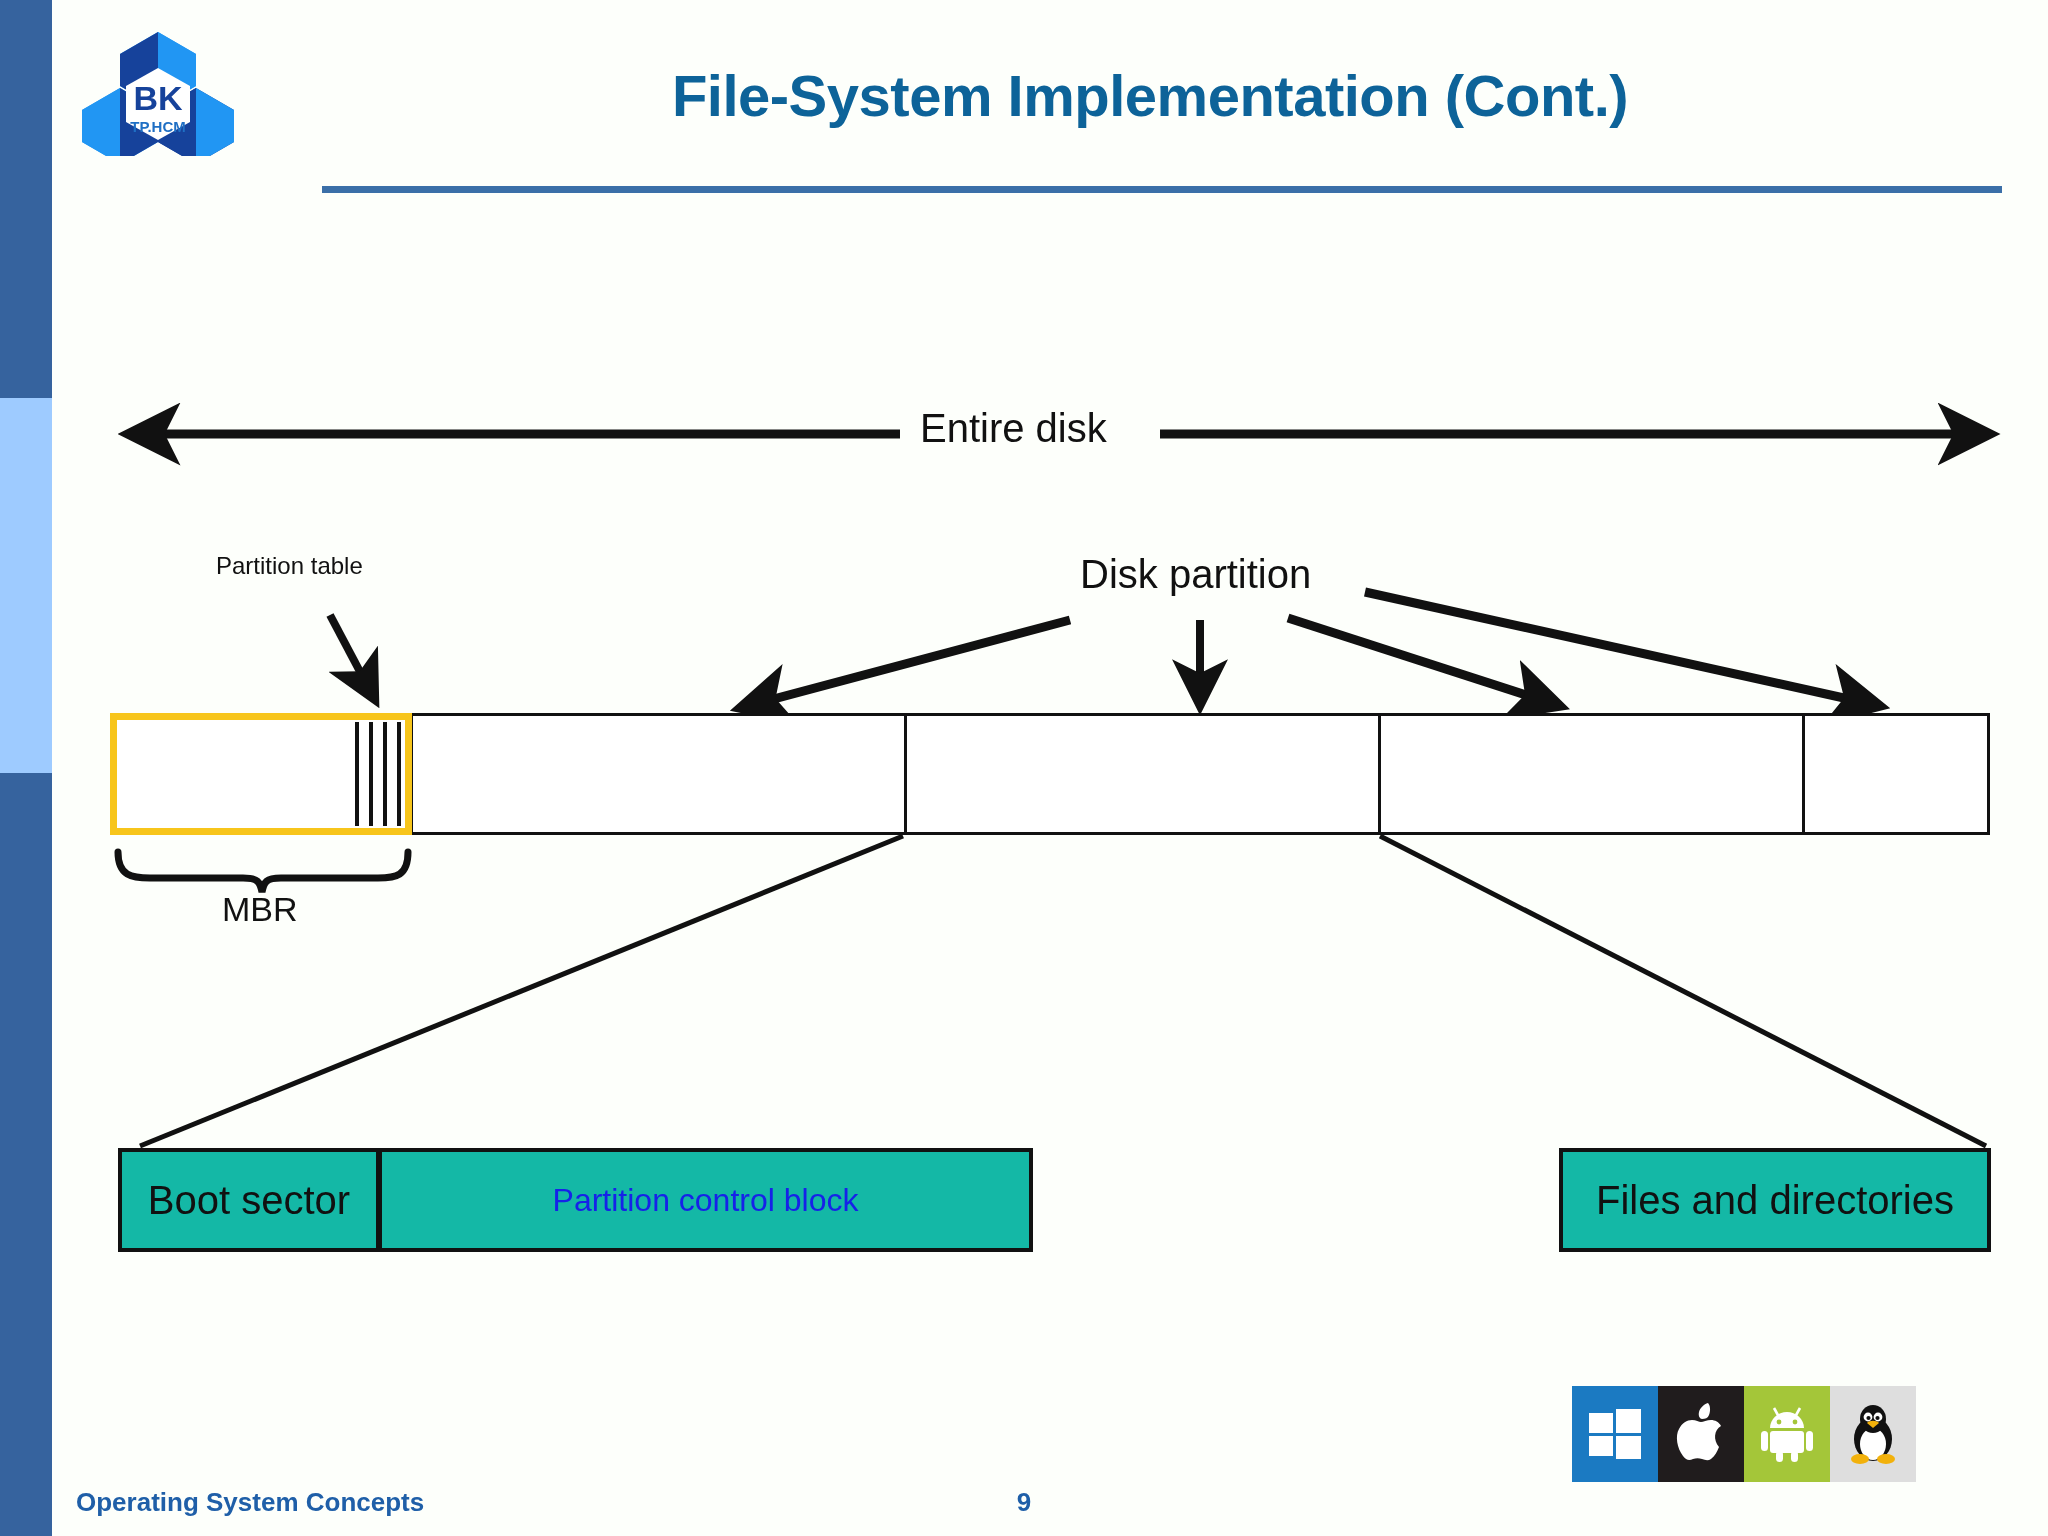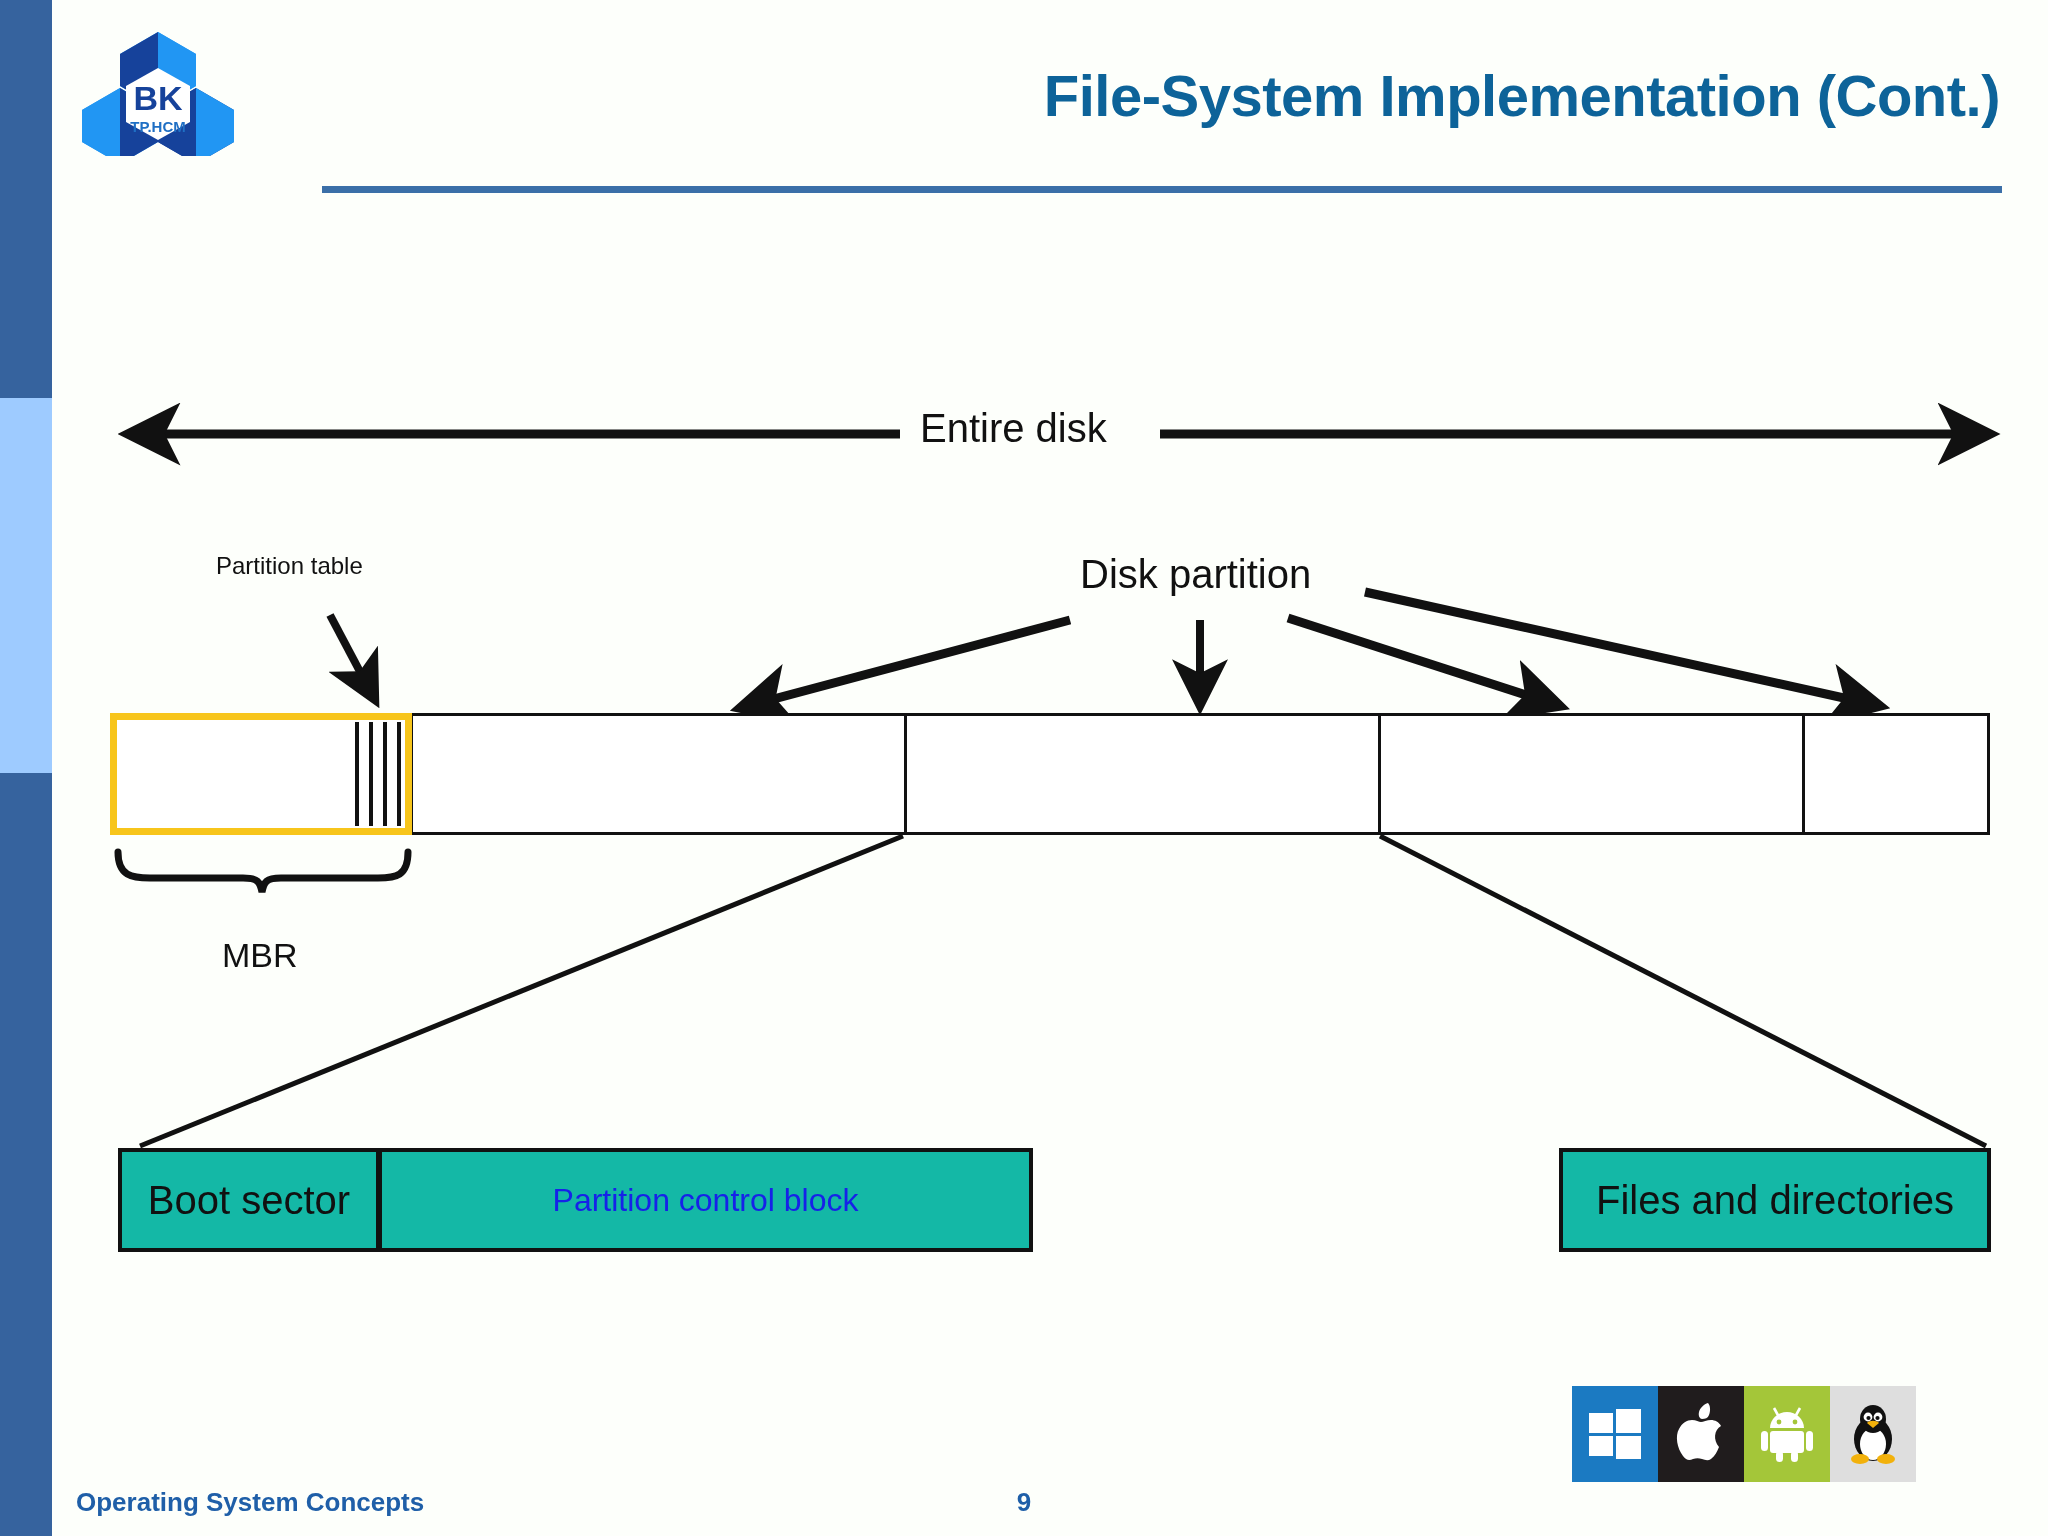--- a/index.html
+++ b/index.html
@@ -17,42 +17,42 @@
   .side-bar{position:absolute;left:0;width:52px;}
   .side-dark-top{top:0;height:398px;background:#36639e;}
   .side-light{top:398px;height:375px;background:#9ecbff;}
   .side-dark-bot{top:773px;height:763px;background:#36639e;}
   .side-gap{position:absolute;left:52px;top:0;width:4px;height:1536px;background:#fdfffb;}
 
   
   .logo{position:absolute;left:78px;top:26px;width:160px;height:130px;}
   .title{
     position:absolute;left:300px;top:62px;width:1700px;
-    text-align:right;
+    text-align:center;
     font-size:58px;font-weight:bold;color:#0d6399;
     letter-spacing:-0.5px;
     white-space:nowrap;
   }
   .title-rule{
     position:absolute;left:322px;top:186px;width:1680px;height:7px;
     background:#3b6fa8;
   }
 
   
   .diagram{position:absolute;left:0;top:0;width:2048px;height:1536px;pointer-events:none;}
   .dlabel{
     position:absolute;
     font-family:"Liberation Sans", sans-serif;
     color:#111;
     white-space:nowrap;
   }
   #lbl-entire-disk{left:920px;top:406px;font-size:40px;}
   #lbl-partition-table{left:216px;top:552px;font-size:24px;}
   #lbl-disk-partition{left:1080px;top:552px;font-size:40px;text-align:center;}
-  #lbl-mbr{left:222px;top:936px;font-size:34px;}
+  #lbl-mbr{left:222px;top:890px;font-size:34px;}
 
   
   .strip{position:absolute;top:713px;height:122px;box-sizing:border-box;
          border:3px solid #111;background:#fff;}
 
   .mbr-highlight{
     position:absolute;left:110px;top:713px;width:302px;height:122px;
     box-sizing:border-box;border:7px solid #f7c51b;background:transparent;
   }
   .pt-tick{position:absolute;top:722px;height:104px;width:4px;background:#111;}

